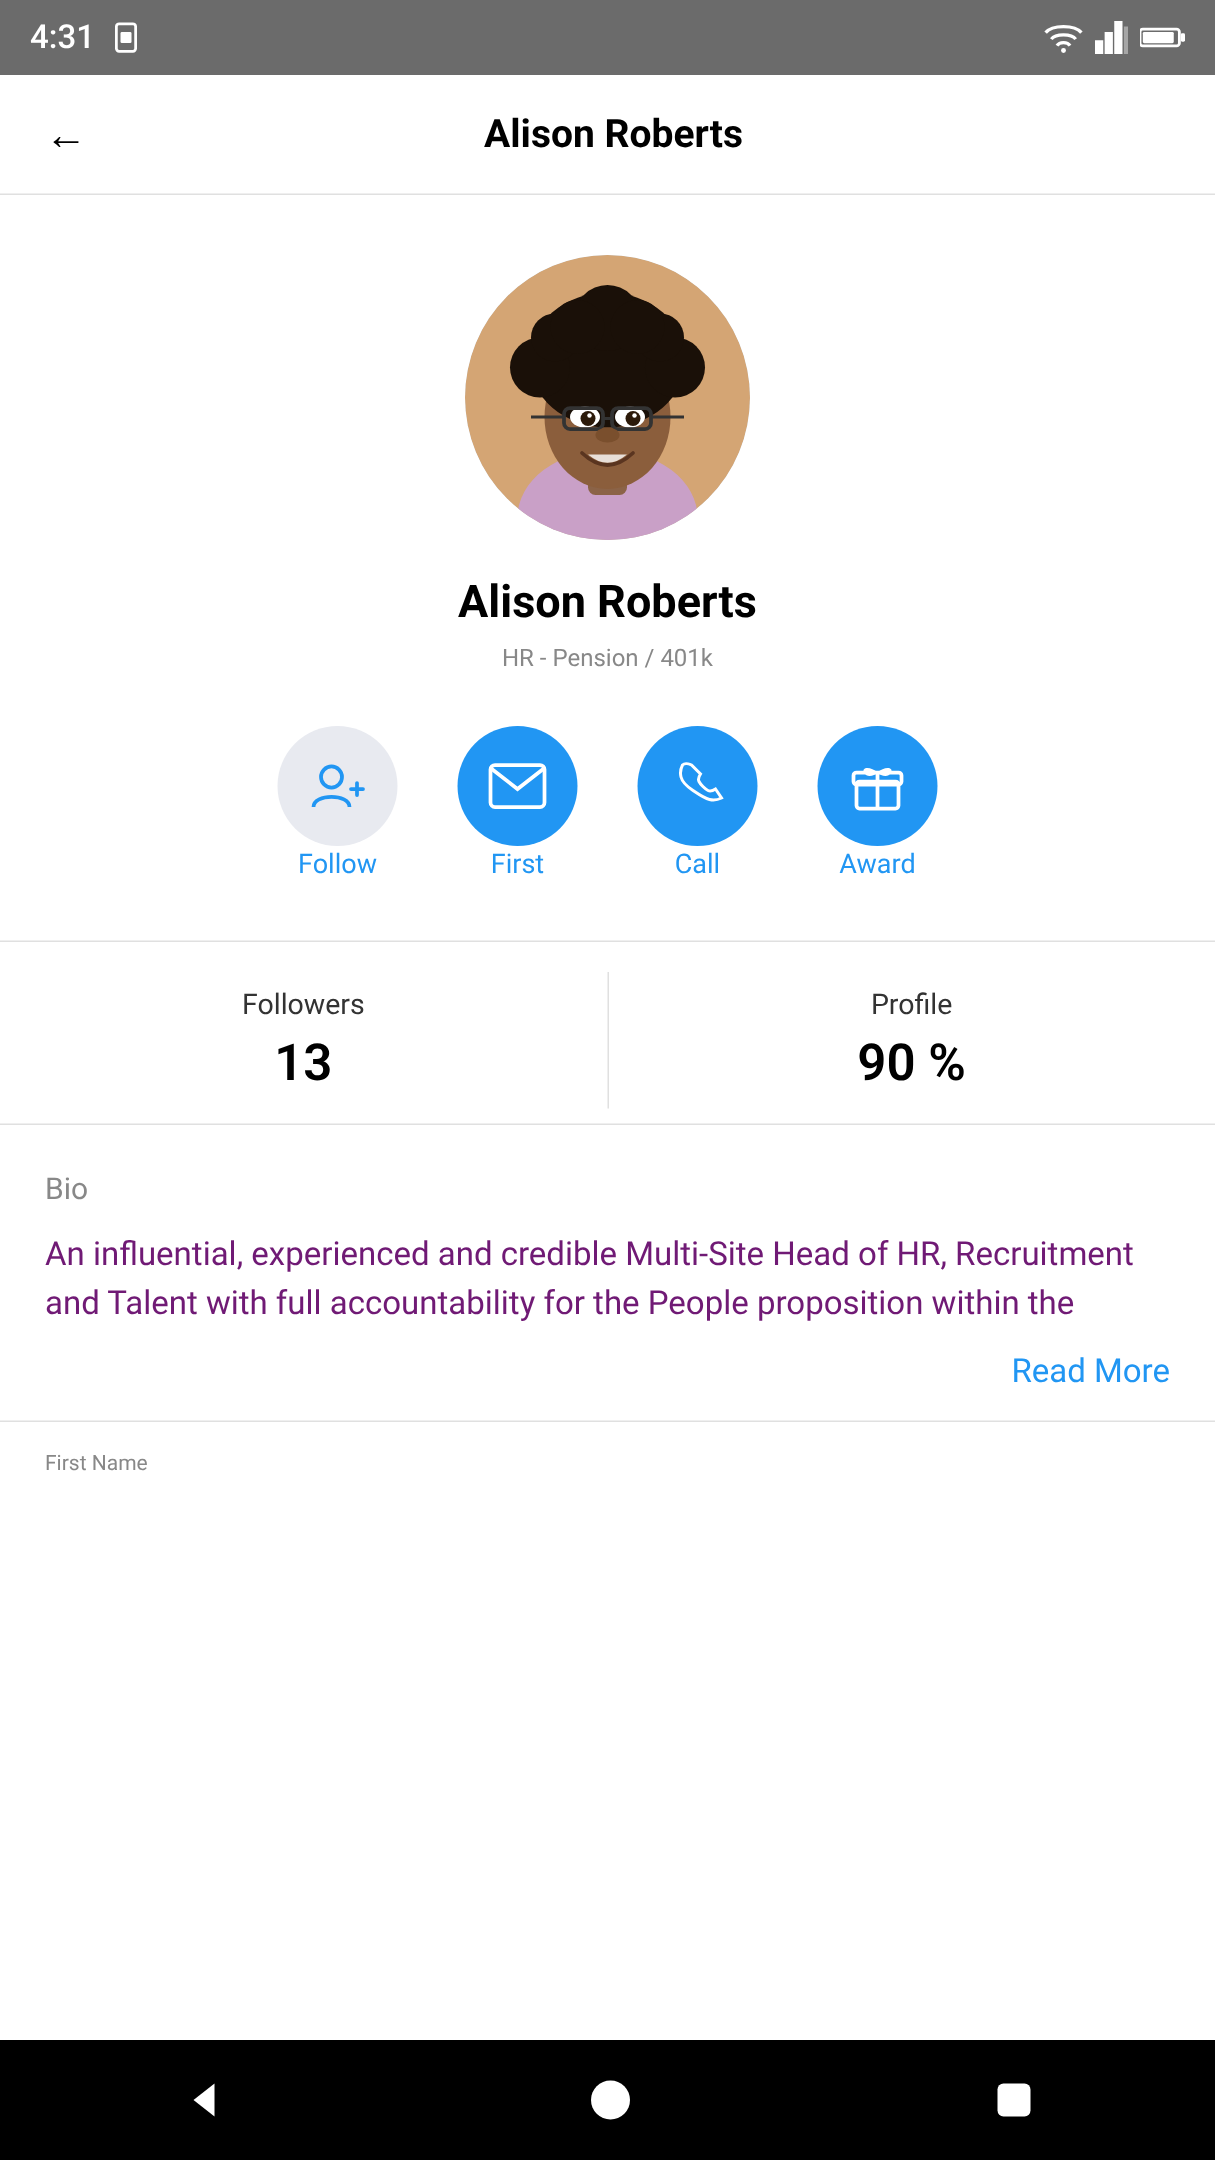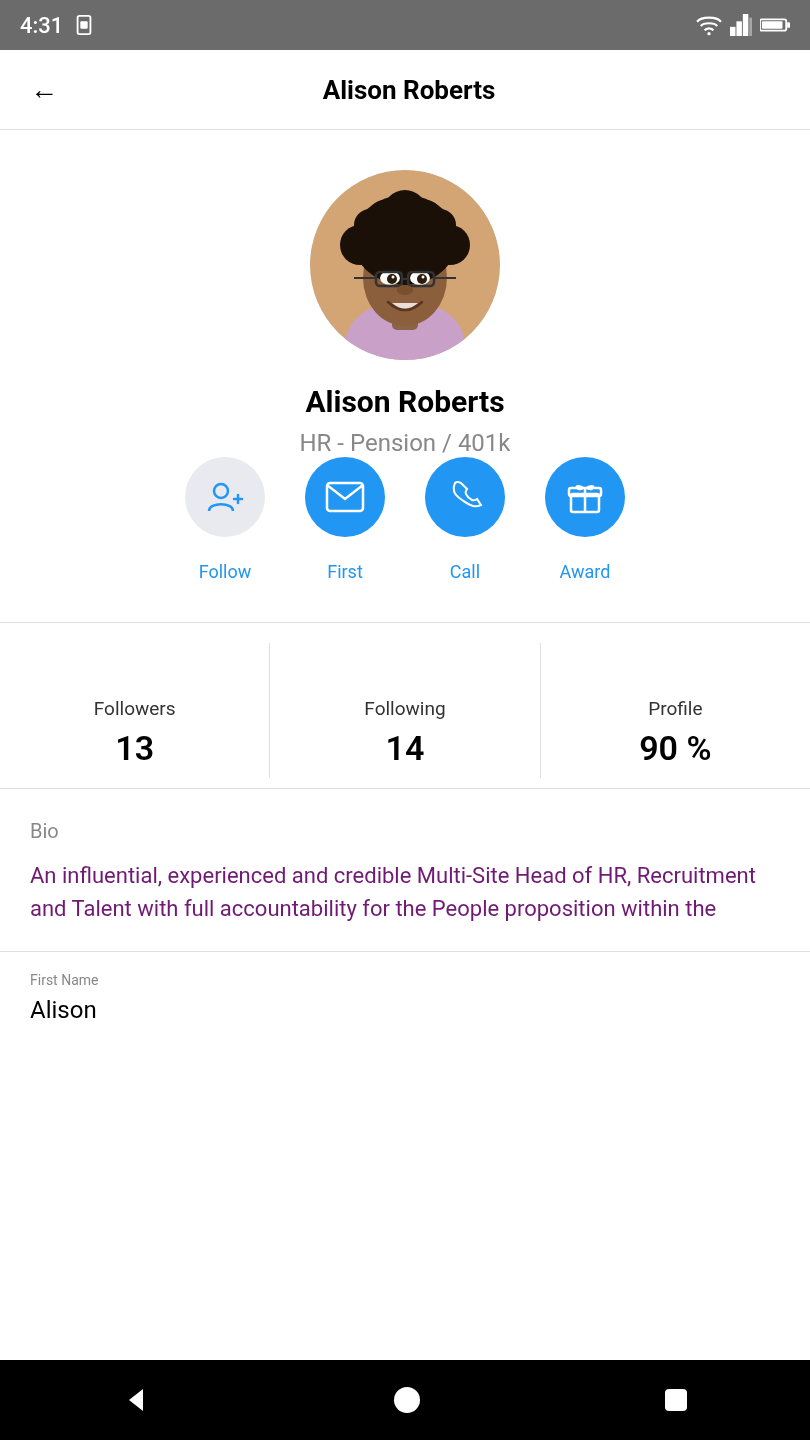--- a/index.html
+++ b/index.html
@@ -77,36 +77,37 @@
       justify-content: center;
     }
 
     .profile-name {
       font-size: 30px;
       font-weight: 700;
       color: #000;
       margin-bottom: 10px;
     }
     .profile-role {
-      font-size: 24px;
+      font-size: 16px;
       color: #888;
+      margin-bottom: 36px;
     }
 
     
     .action-buttons {
       display: flex;
       gap: 40px;
       align-items: flex-start;
       margin-bottom: 10px;
     }
     .action-item {
       display: flex;
       flex-direction: column;
       align-items: center;
-      gap: 24px;
+      gap: 2px;
       cursor: pointer;
     }
     .action-circle {
       width: 80px;
       height: 80px;
       border-radius: 50%;
       display: flex;
       align-items: center;
       justify-content: center;
     }
@@ -131,21 +132,20 @@
       flex-direction: column;
       align-items: center;
       gap: 8px;
       border-right: 1px solid #e0e0e0;
       padding: 10px 0;
     }
     .stat-item:last-child { border-right: none; }
     .stat-label {
       font-size: 19px;
       color: #333;
-      margin-top: 44px;
     }
     .stat-value {
       font-size: 34px;
       font-weight: 600;
       color: #000;
     }
 
     
     .bio-section {
       width: 100%;
@@ -353,37 +353,33 @@
 
   </div>
 </div>
 
 <div class="stats-section">
   <div class="stat-item">
     <span class="stat-label">Followers</span>
     <span class="stat-value">13</span>
   </div>
   <div class="stat-item">
-    <span class="stat-label">Following</span>
-    <span class="stat-value">14</span>
-  </div>
-  <div class="stat-item">
     <span class="stat-label">Profile</span>
     <span class="stat-value">90 %</span>
   </div>
 </div>
 
 <div class="bio-section">
   <div class="bio-heading">Bio</div>
   <div class="bio-text">An influential, experienced and credible Multi-Site Head of HR, Recruitment and Talent with full accountability for the People proposition within the</div>
+  <a class="read-more">Read More</a>
 </div>
 
 <div class="field-section">
   <div class="field-label">First Name</div>
-  <div class="field-value">Alison</div>
 </div>
 
 <div class="nav-bar">
   <button class="nav-btn">
     <svg width="30" height="30" viewBox="0 0 30 30" fill="none">
       <polygon points="22,4 8,15 22,26" fill="white"></polygon>
     </svg>
   </button>
   <button class="nav-btn">
     <svg width="30" height="30" viewBox="0 0 30 30" fill="none">

